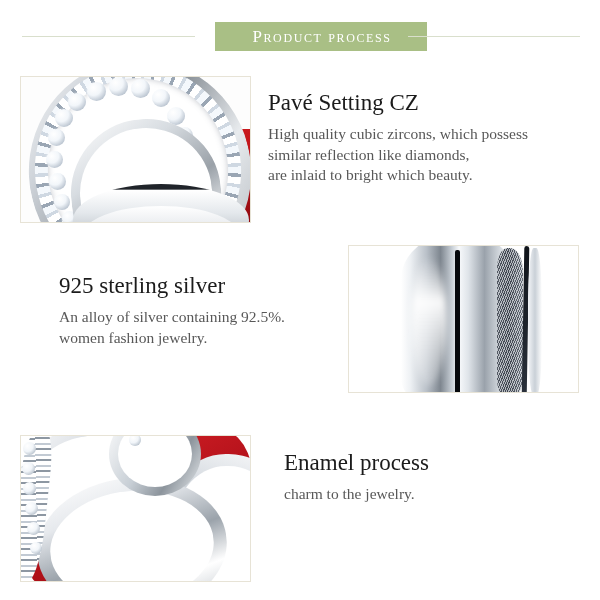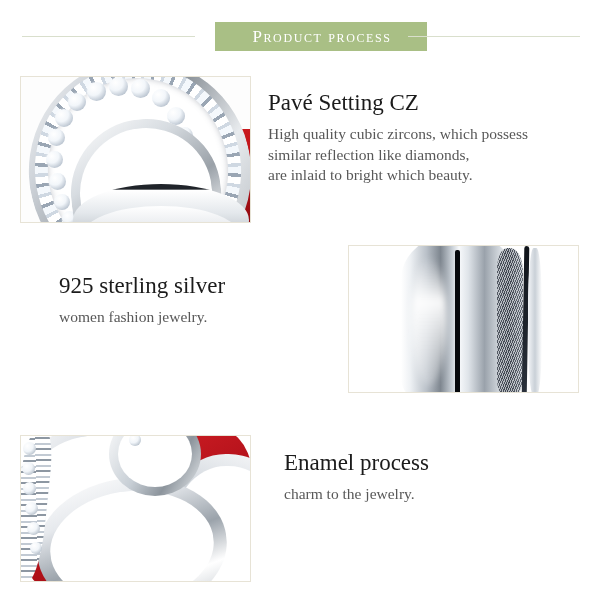--- a/index.html
+++ b/index.html
@@ -338,20 +338,21 @@
     <div class="body-line">High quality cubic zircons, which possess</div>
     <div class="body-line">similar reflection like diamonds,</div>
     <div class="body-line">are inlaid to bright which beauty.</div>
   </div>
 </div>
 
 <div class="row">
 
   <div class="text-block" style="left:20px; top:273px;margin-left:39px;">
     <div class="heading">925 sterling silver</div>
+    <div class="body-line">An alloy of silver containing 92.5%.</div>
     <div class="body-line">women fashion jewelry.</div>
   </div>
 
   <div class="photo-frame p2">
     <div class="photo-inner">
       <div class="bg"></div>
       <div class="shaft"></div>
       <div class="highlight"></div>
       <div class="seam"></div>
       <div class="texture"></div>

